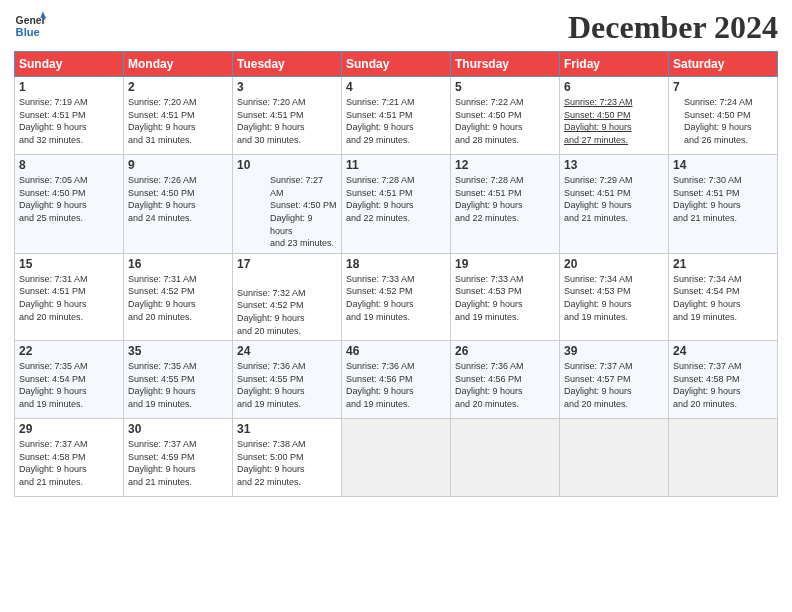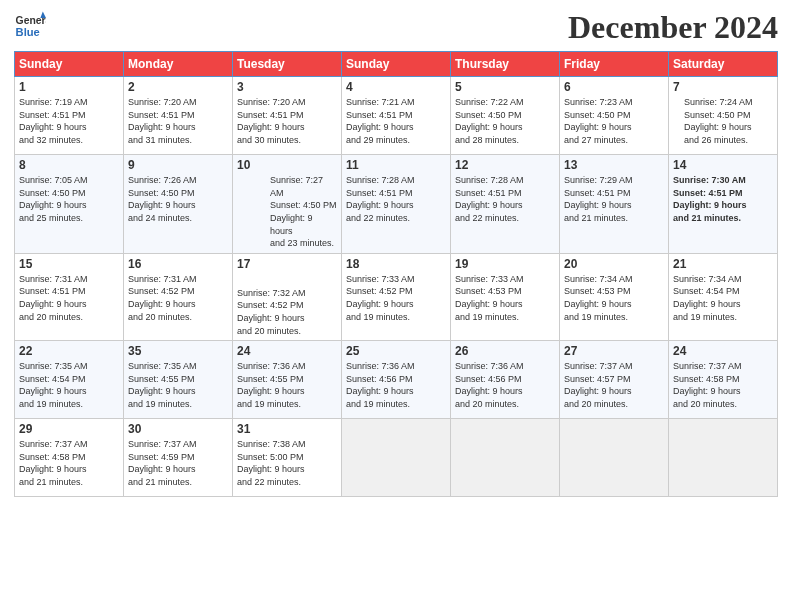--- a/index.html
+++ b/index.html
@@ -146,21 +146,21 @@
           </td>
           <td>
             <span class="day-num">5</span>
             <div class="day-info" style="white-space: pre-line;">Sunrise: 7:22 AM
 Sunset: 4:50 PM
 Daylight: 9 hours
 and 28 minutes.</div>
           </td>
           <td>
             <span class="day-num">6</span>
-            <div class="day-info" style="white-space: pre-line;">Sunrise: 7:23 AM
+            <div class="day-info" style="white-space: pre-line; text-decoration: underline;">Sunrise: 7:23 AM
 Sunset: 4:50 PM
 Daylight: 9 hours
 and 27 minutes.</div>
           </td>
           <td>
             <span class="day-num">7</span>
             <div class="day-info" style="white-space: pre-line; margin-left: 11px;">Sunrise: 7:24 AM
 Sunset: 4:50 PM
 Daylight: 9 hours
 and 26 minutes.</div>
@@ -204,21 +204,21 @@
           </td>
           <td>
             <span class="day-num">13</span>
             <div class="day-info" style="white-space: pre-line;">Sunrise: 7:29 AM
 Sunset: 4:51 PM
 Daylight: 9 hours
 and 21 minutes.</div>
           </td>
           <td>
             <span class="day-num">14</span>
-            <div class="day-info" style="white-space: pre-line; font-weight: bold;">Sunrise: 7:30 AM
+            <div class="day-info" style="white-space: pre-line;">Sunrise: 7:30 AM
 Sunset: 4:51 PM
 Daylight: 9 hours
 and 21 minutes.</div>
           </td>
         </tr>
         <tr>
           <td>
             <span class="day-num">15</span>
             <div class="day-info" style="white-space: pre-line;">Sunrise: 7:31 AM
 Sunset: 4:51 PM
@@ -284,35 +284,35 @@
 and 19 minutes.</div>
           </td>
           <td>
             <span class="day-num">24</span>
             <div class="day-info" style="white-space: pre-line;">Sunrise: 7:36 AM
 Sunset: 4:55 PM
 Daylight: 9 hours
 and 19 minutes.</div>
           </td>
           <td>
-            <span class="day-num">25</span>
+            <span class="day-num">46</span>
             <div class="day-info" style="white-space: pre-line;">Sunrise: 7:36 AM
 Sunset: 4:56 PM
 Daylight: 9 hours
 and 19 minutes.</div>
           </td>
           <td>
             <span class="day-num">26</span>
             <div class="day-info" style="white-space: pre-line;">Sunrise: 7:36 AM
 Sunset: 4:56 PM
 Daylight: 9 hours
 and 20 minutes.</div>
           </td>
           <td>
-            <span class="day-num">27</span>
+            <span class="day-num">39</span>
             <div class="day-info" style="white-space: pre-line;">Sunrise: 7:37 AM
 Sunset: 4:57 PM
 Daylight: 9 hours
 and 20 minutes.</div>
           </td>
           <td>
             <span class="day-num">24</span>
             <div class="day-info" style="white-space: pre-line;">Sunrise: 7:37 AM
 Sunset: 4:58 PM
 Daylight: 9 hours

